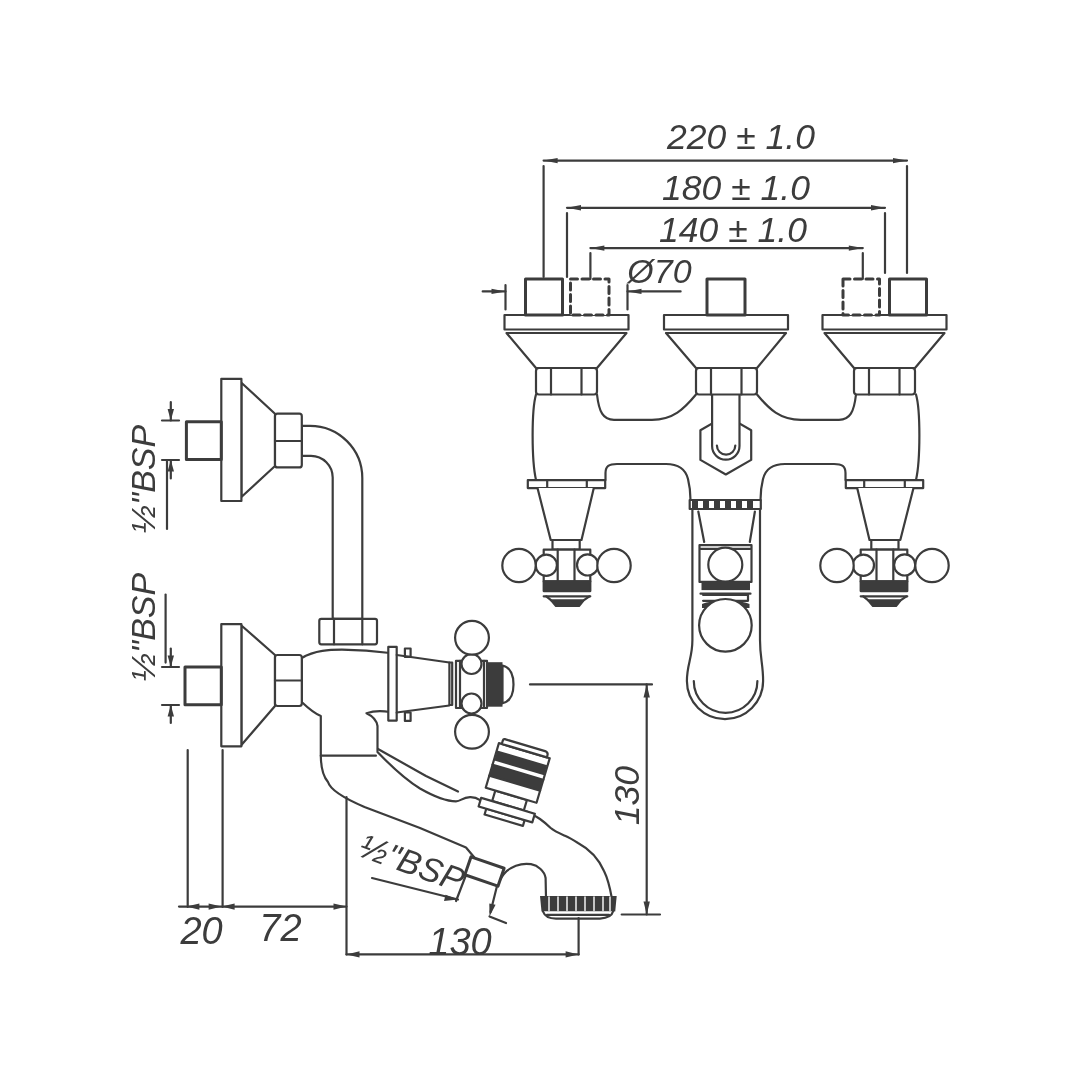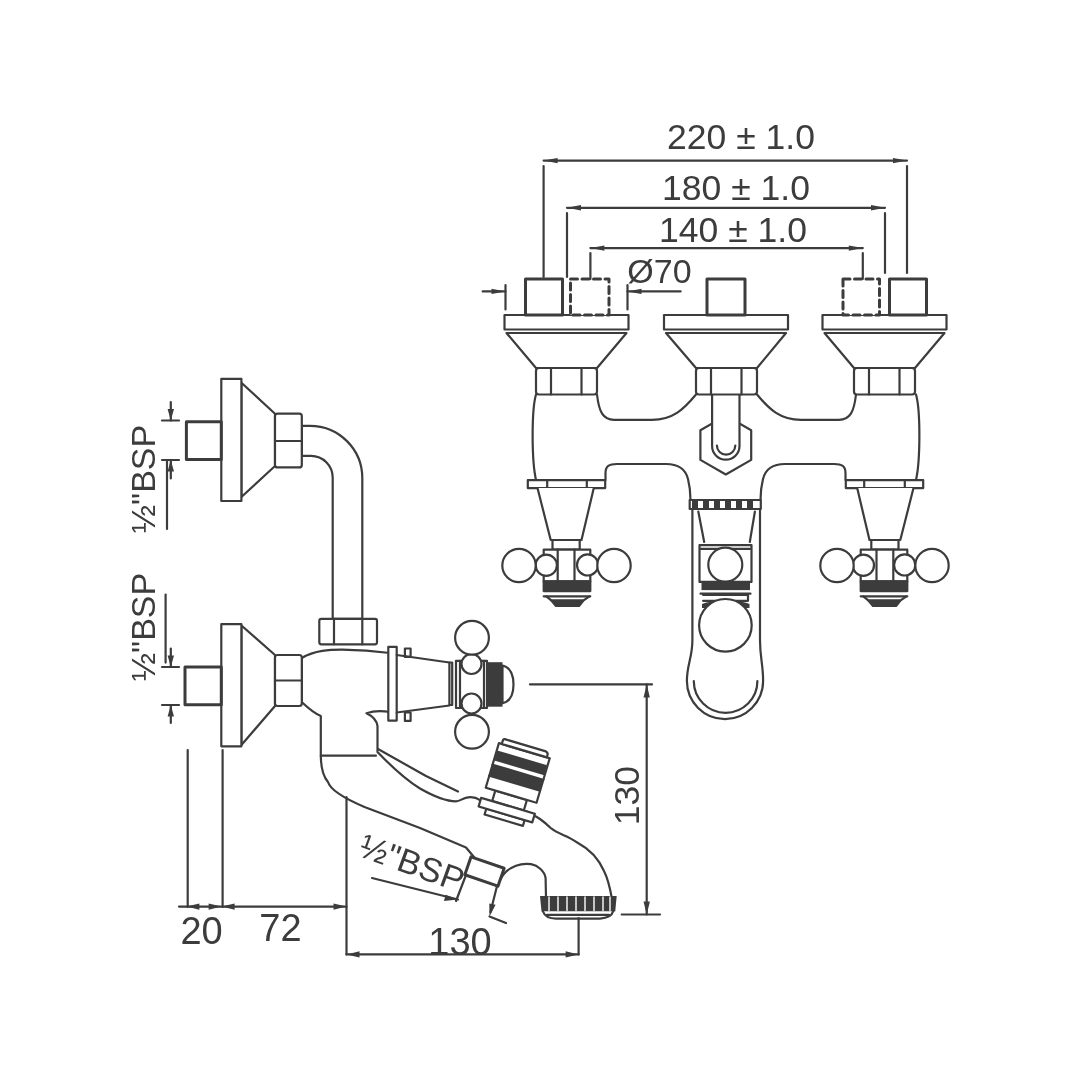--- a/index.html
+++ b/index.html
@@ -1,16 +1,16 @@
 <!DOCTYPE html>
 <html><head>
 <meta charset="utf-8">
 <style>
   html,body{margin:0;padding:0;background:#ffffff;}
-  .wrap{width:1016px;height:1080px;background:#fff;}
+  .wrap{width:1016px;height:1080px;background:#fff;font-style:italic;}
   text{font-family:"Liberation Sans",sans-serif;fill:#3c3c3c;}
   .d{font-size:34px;} .d2{font-size:38px;} .d3{font-size:35.5px;}
 </style>
 </head>
 <body>
 <div class="wrap">
 <svg style="filter:blur(0.4px)" width="1080" height="1080" viewBox="0 0 1080 1080">
 <rect x="0" y="0" width="1080" height="1080" fill="#ffffff"></rect>
 <g stroke="#3c3c3c" stroke-width="2.2" fill="none" stroke-linecap="round" stroke-linejoin="round">
 

